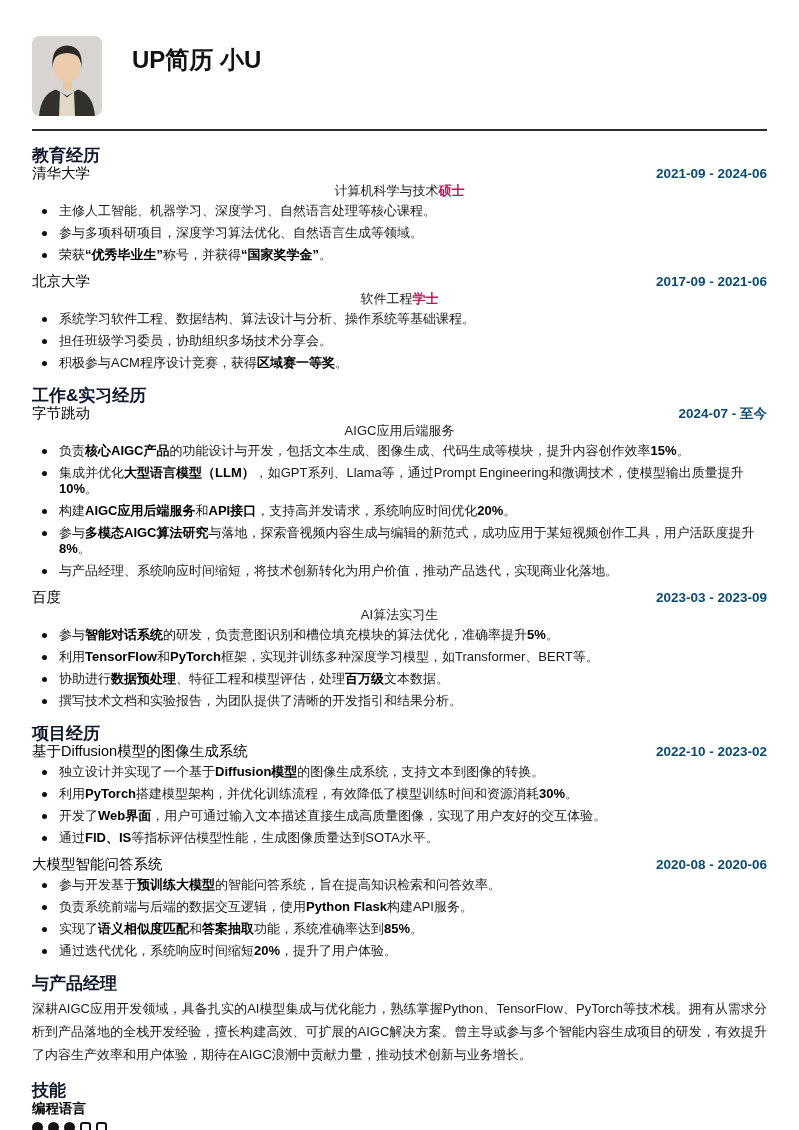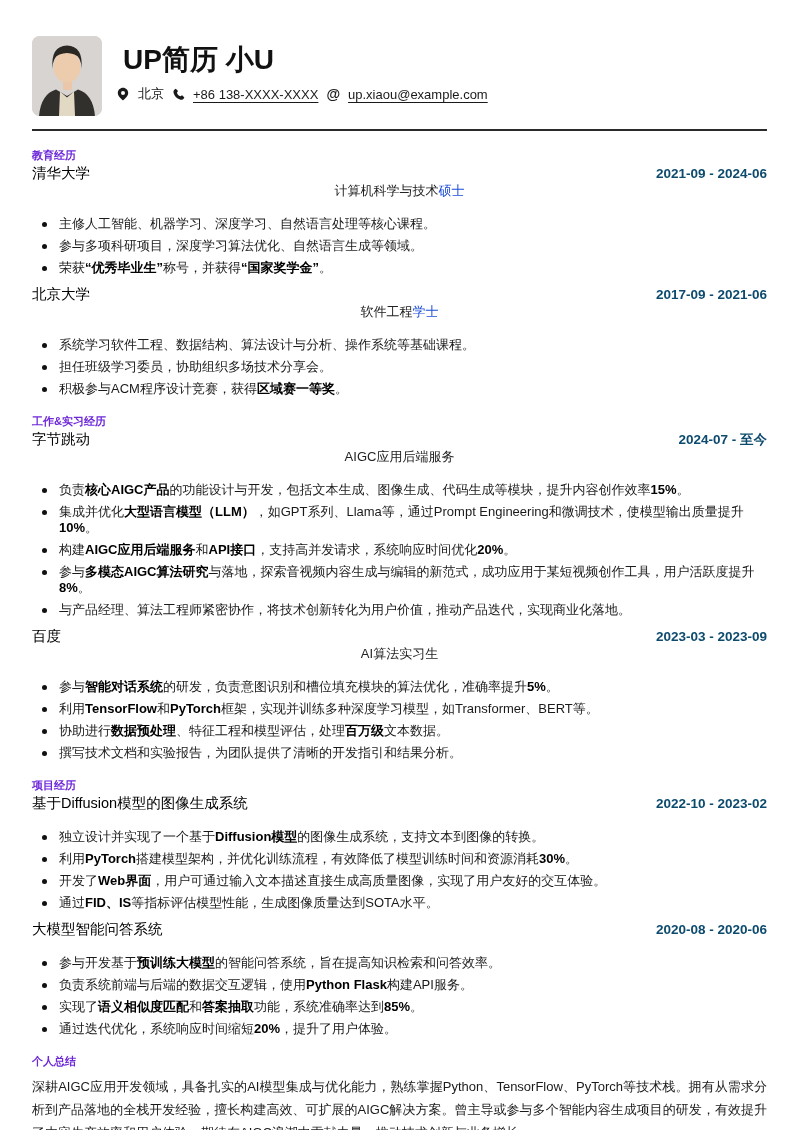--- a/index.html
+++ b/index.html
@@ -11,42 +11,42 @@
     color: #1a1a1a;
   }
   
   .res-header { display: flex; align-items: flex-start; gap: 14px; }
   .photo {
     width: 70px; height: 80px; border-radius: 8px; overflow: hidden; flex: none;
     background: #d7d4d2;
   }
   .photo svg { display: block; }
   .head-right { padding-top: 2px; }
-  .person-name { font-size: 28px; line-height: 28px; font-weight: 700; color: #111; margin: 8px 7px 0; }
+  .person-name { font-size: 24px; line-height: 28px; font-weight: 700; color: #111; margin: 8px 16px 0; }
   .contact { margin-top: 11px; display: flex; align-items: center; gap: 8px; font-size: 13px; color: #1a1a1a; }
   .contact .ic { display: inline-flex; align-items: center; }
   .contact .at { font-size: 14px; font-weight: 600; line-height: 14px; }
   .link { color: #1a1a1a; text-decoration: underline; text-underline-offset: 3px; cursor: pointer; }
   .rule { border: none; border-top: 2px solid #2b2b2b; margin: 13px 0 0 0; }
   
   .section { margin-top: 16px; }
-  .sec-title { font-size: 11px; line-height: 17px; font-weight: 700; color: #6d28d9; margin: 0; }
+  .sec-title { font-size: 17px; line-height: 17px; font-weight: 700; color: #0f172a; margin: 0; }
   .entry { margin-top: 1px; }
   .entry + .entry { margin-top: 10px; }
   .erow { display: flex; justify-content: space-between; align-items: baseline; }
   .org { font-size: 14.5px; line-height: 17px; font-weight: 400; color: #000; }
   .date { font-size: 13.5px; line-height: 17px; font-weight: 700; color: #0c4a6e; white-space: nowrap; }
   .erow.sub { margin-top: 1px; font-size: 13px; line-height: 16px; color: #222; justify-content: center; }
-  .erow.sub .subr { font-weight: 400; color: #1d4ed8; }
+  .erow.sub .subr { font-weight: 700; color: #be185d; }
   ul.bullets { margin: 4px 0 0 0; padding: 0; list-style: none; }
   ul.bullets li {
     position: relative; padding-left: 27px;
     font-size: 13px; line-height: 16px; margin: 6px 0 0 0; color: #1a1a1a;
   }
-  ul.bullets li:first-child { margin-top: 17px; }
+  ul.bullets li:first-child { margin-top: 4px; }
   ul.bullets li::before {
     content: ""; position: absolute; left: 10px; top: 5.5px;
     width: 5px; height: 5px; border-radius: 50%; background: #111;
   }
   .b { font-weight: 700; color: #000; }
   .para { font-size: 13px; line-height: 23px; margin: 5px 0 0 0; color: #1a1a1a; text-align: justify; }
   
   .skill { margin-top: 1px; }
   .skill-name { font-size: 13.5px; line-height: 17px; font-weight: 700; color: #000; margin: 0; }
   .dots { display: flex; gap: 5px; margin-top: 5px; height: 11px; }
@@ -64,36 +64,20 @@
         <rect width="70" height="80" fill="#d7d4d2"></rect>
         <rect x="31" y="42" width="9" height="12" fill="#e9c7a8"></rect>
         <ellipse cx="35" cy="31" rx="13.5" ry="15.5" fill="#edccae"></ellipse>
         <path d="M20.5 33 Q18.5 10 35 9.5 Q51.5 10 49.5 33 Q49.5 21 42.5 18.5 Q35 15.5 27.5 18.5 Q20.5 21 20.5 33 Z" fill="#2b2723"></path>
         <path d="M7 80 Q9 58 24 53.5 L35 60 L46 53.5 Q61 58 63 80 Z" fill="#32302d"></path>
         <path d="M28 55.5 L35 61.5 L42 55.5 L43 80 L27 80 Z" fill="#e2d9c5"></path>
       </svg>
     </div>
     <div class="head-right">
       <h1 class="person-name">UP简历 小U</h1>
-      <div class="contact">
-        <span class="ic">
-          <svg width="14" height="14" viewBox="0 0 14 14">
-              <path fill="#1a1a1a" fill-rule="evenodd" d="M7 0.8 C9.9 0.8 12.2 3.1 12.2 6 C12.2 9.7 7 13.4 7 13.4 C7 13.4 1.8 9.7 1.8 6 C1.8 3.1 4.1 0.8 7 0.8 Z M7 4 A2 2 0 1 0 7 8 A2 2 0 1 0 7 4 Z"></path>
-            </svg>
-        </span>
-        <span>北京</span>
-        <span class="ic">
-          <svg width="13" height="13" viewBox="0 0 14 14">
-              <path fill="#1a1a1a" d="M4.1 0.9 L6.5 3.3 L5.3 5.2 C5.9 7 7.2 8.3 9 8.9 L10.9 7.7 L13.3 10.1 C12.5 12.1 10.6 13.1 8.6 12.4 C5.1 11.2 3 9.1 1.8 5.6 C1.1 3.6 2.1 1.7 4.1 0.9 Z"></path>
-            </svg>
-        </span>
-        <a class="link">+86 138-XXXX-XXXX</a>
-        <span class="ic at">@</span>
-        <a class="link">up.xiaou@example.com</a>
-      </div>
     </div>
   </header>
 
   <hr class="rule">
 
   <main id="sections">
       <section class="section">
         <h2 class="sec-title">教育经历</h2>
         <div class="entry">
           <div class="erow">
@@ -135,21 +119,21 @@
           </div>
           <div class="erow sub">
             <div class="subl">AIGC应用后端服务</div>
             <div class="subr"></div>
           </div>
           <ul class="bullets">
             <li class="bullet"><span>负责</span><span class="b">核心AIGC产品</span><span>的功能设计与开发，包括文本生成、图像生成、代码生成等模块，提升内容创作效率</span><span class="b">15%</span><span>。</span></li>
             <li class="bullet"><span>集成并优化</span><span class="b">大型语言模型（LLM）</span><span>，如GPT系列、Llama等，通过Prompt Engineering和微调技术，使模型输出质量提升</span><span class="b">10%</span><span>。</span></li>
             <li class="bullet"><span>构建</span><span class="b">AIGC应用后端服务</span><span>和</span><span class="b">API接口</span><span>，支持高并发请求，系统响应时间优化</span><span class="b">20%</span><span>。</span></li>
             <li class="bullet"><span>参与</span><span class="b">多模态AIGC算法研究</span><span>与落地，探索音视频内容生成与编辑的新范式，成功应用于某短视频创作工具，用户活跃度提升</span><span class="b">8%</span><span>。</span></li>
-            <li class="bullet"><span>与产品经理、算法工程师紧密协作，将技术创新转化为用户价值，推动产品迭代，实现商业化落地。</span></li>
+            <li class="bullet"><span>与产品经理、系统响应时间缩短，将技术创新转化为用户价值，推动产品迭代，实现商业化落地。</span></li>
           </ul>
         </div>
         <div class="entry">
           <div class="erow">
             <div class="org">百度</div>
             <div class="date">2023-03 - 2023-09</div>
           </div>
           <div class="erow sub">
             <div class="subl">AI算法实习生</div>
             <div class="subr"></div>
@@ -183,21 +167,21 @@
           </div>
           <ul class="bullets">
             <li class="bullet"><span>参与开发基于</span><span class="b">预训练大模型</span><span>的智能问答系统，旨在提高知识检索和问答效率。</span></li>
             <li class="bullet"><span>负责系统前端与后端的数据交互逻辑，使用</span><span class="b">Python Flask</span><span>构建API服务。</span></li>
             <li class="bullet"><span>实现了</span><span class="b">语义相似度匹配</span><span>和</span><span class="b">答案抽取</span><span>功能，系统准确率达到</span><span class="b">85%</span><span>。</span></li>
             <li class="bullet"><span>通过迭代优化，系统响应时间缩短</span><span class="b">20%</span><span>，提升了用户体验。</span></li>
           </ul>
         </div>
       </section>
       <section class="section">
-        <h2 class="sec-title">个人总结</h2>
+        <h2 class="sec-title">与产品经理</h2>
         <p class="para">深耕AIGC应用开发领域，具备扎实的AI模型集成与优化能力，熟练掌握Python、TensorFlow、PyTorch等技术栈。拥有从需求分析到产品落地的全栈开发经验，擅长构建高效、可扩展的AIGC解决方案。曾主导或参与多个智能内容生成项目的研发，有效提升了内容生产效率和用户体验，期待在AIGC浪潮中贡献力量，推动技术创新与业务增长。</p>
       </section>
       <section class="section">
         <h2 class="sec-title">技能</h2>
         <div class="skill">
           <h3 class="skill-name">编程语言</h3>
           <div class="dots">
             <span class="dot filled"></span>
             <span class="dot filled"></span>
             <span class="dot filled"></span>

